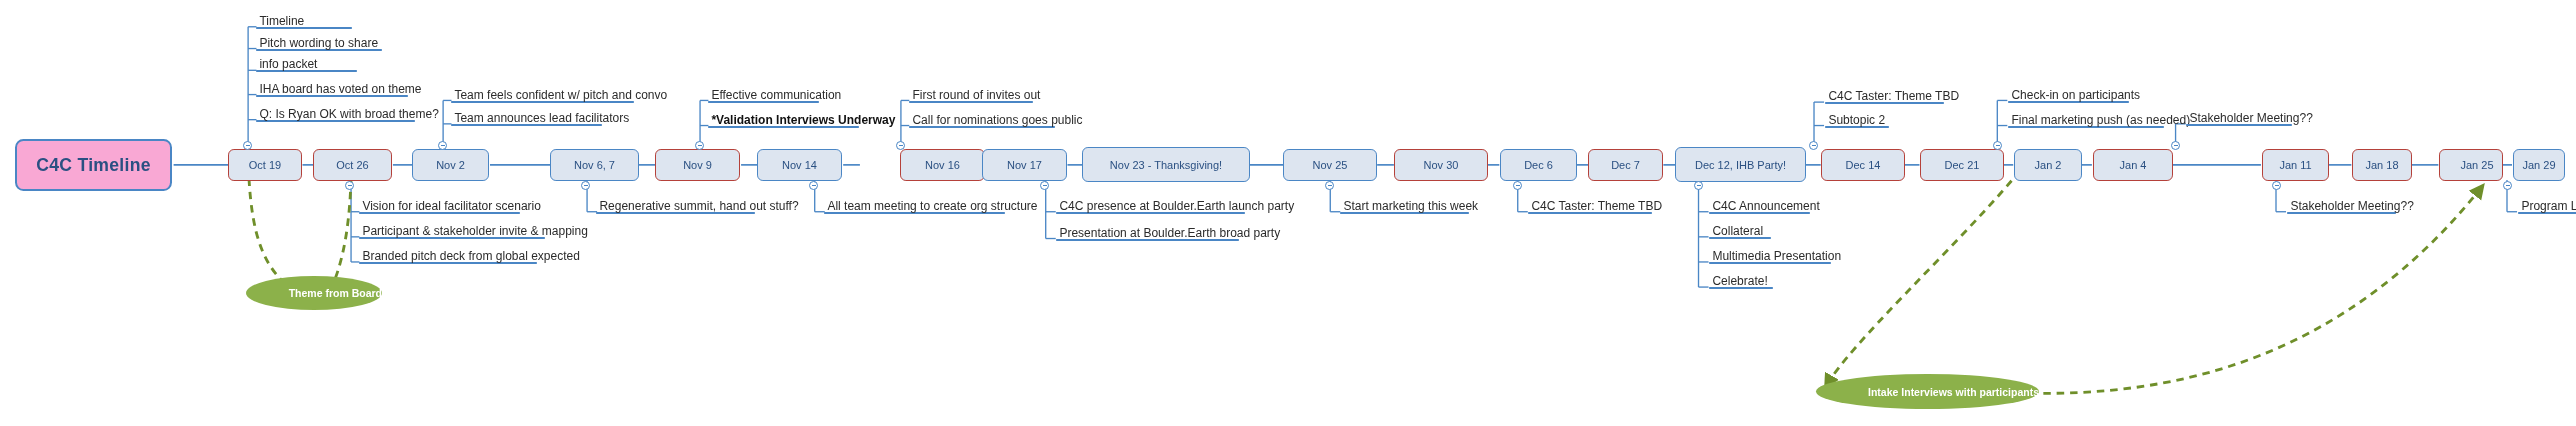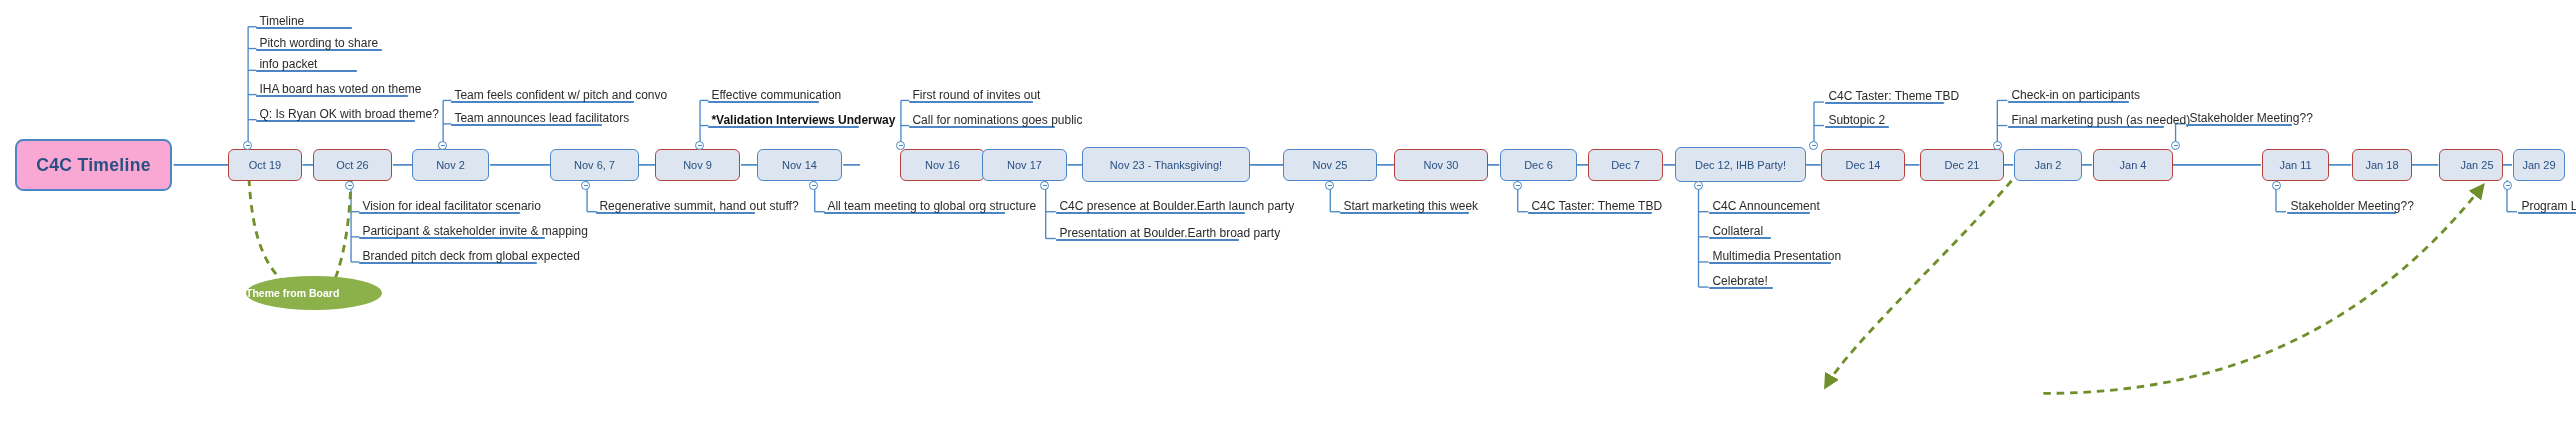--- a/index.html
+++ b/index.html
@@ -62,21 +62,21 @@
   }
   .collapse-handle::after{
     content:"";position:absolute;left:1.7px;top:3.4px;width:4.2px;height:0.8px;background:#4a86c5;
   }
 
   
   .bubble{
     position:absolute;
     background:#8cb14a;
     border-radius:50%;
-    display:flex;align-items:center;justify-content:flex-start;
+    display:flex;align-items:center;justify-content:flex-end;
     color:#ffffff;font-weight:bold;white-space:nowrap;
     font-size:10.5px;
   }
 </style>
 </head>
 <body>
 
 <div id="canvas">
 
   <svg id="svg-layer" viewBox="0 0 3075 509" xmlns="http://www.w3.org/2000/svg">
@@ -362,21 +362,21 @@
       <span class="txt">Call for nominations goes public</span>
       <span class="rule"></span>
     </div>
 
   <div class="sub-item" style="left:596px;top:201px;width:159px;">
       <span class="txt">Regenerative summit, hand out stuff?</span>
       <span class="rule"></span>
     </div>
 
   <div class="sub-item" style="left:824px;top:201px;width:181px;">
-      <span class="txt">All team meeting to global org structure</span>
+      <span class="txt">All team meeting to create org structure</span>
       <span class="rule"></span>
     </div>
 
   <div class="sub-item" style="left:1056px;top:201px;width:189px;">
       <span class="txt">C4C presence at Boulder.Earth launch party</span>
       <span class="rule"></span>
     </div>
   <div class="sub-item" style="left:1056px;top:228px;width:183px;">
       <span class="txt">Presentation at Boulder.Earth broad party</span>
       <span class="rule"></span>
@@ -438,15 +438,18 @@
     </div>
 
   <div class="sub-item" style="left:2518px;top:201px;width:87px;">
       <span class="txt">Program Launch!!</span>
       <span class="rule"></span>
     </div>
 
   <div class="bubble" style="left:246px;top:276px;width:136px;height:34px;">
     <span>Theme from Board</span>
   </div>
+  <div class="bubble" style="left:1816px;top:374px;width:223px;height:35px;">
+    <span>Intake Interviews with participants</span>
+  </div>
 
 </div>
 
 
 </body></html>

